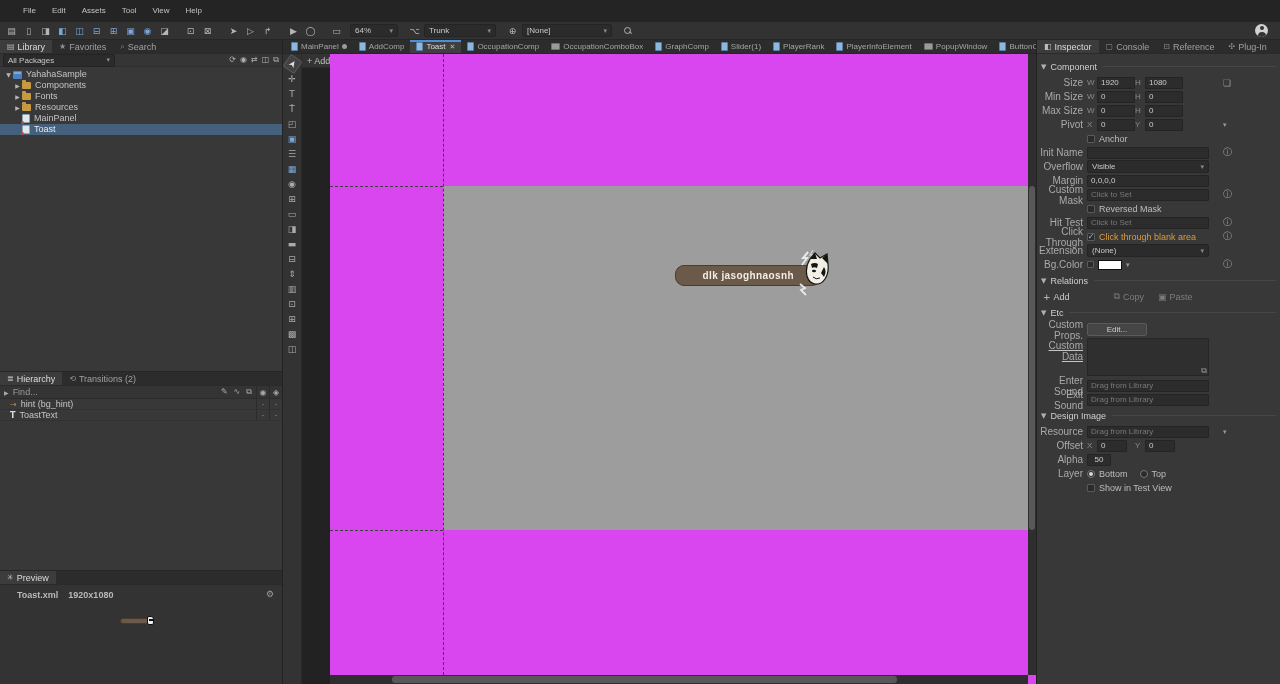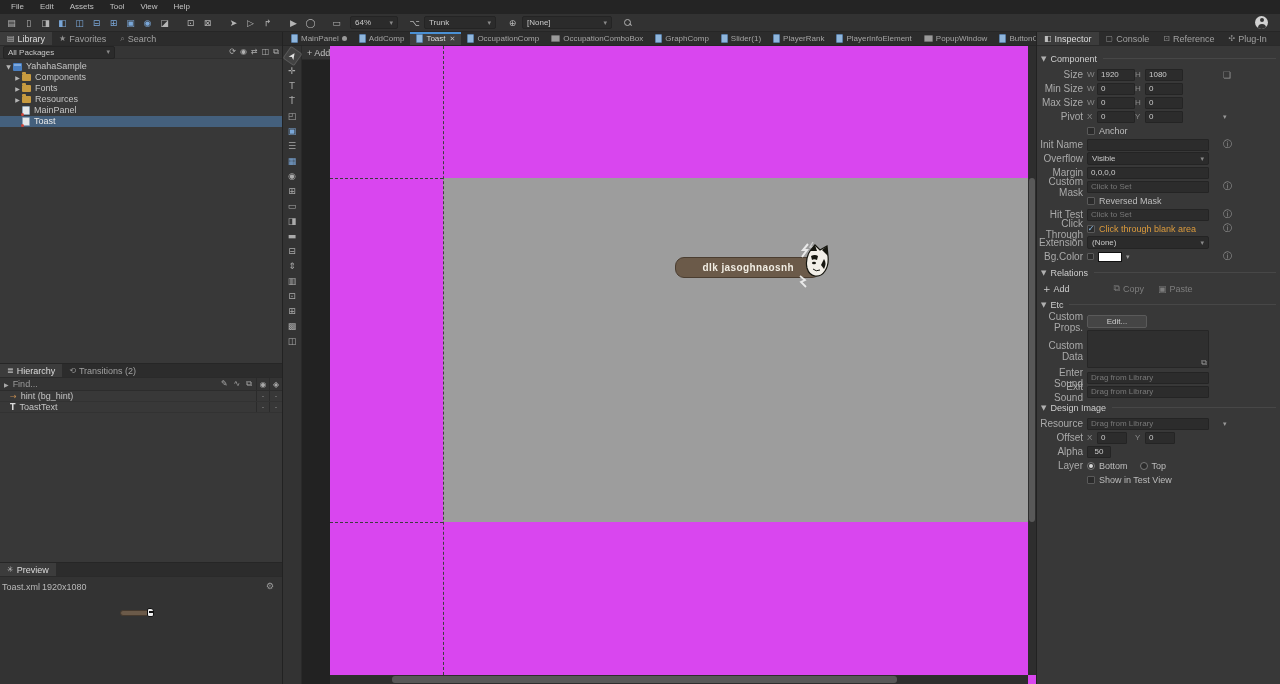--- a/index.html
+++ b/index.html
@@ -3,21 +3,21 @@
 <meta charset="utf-8">
 <style>
   * { margin:0; padding:0; box-sizing:border-box; }
   html,body { width:1280px; height:684px; overflow:hidden; background:#222;
     font-family:"Liberation Sans", sans-serif; font-size:9px; color:#c6c6c6;
     -webkit-font-smoothing:antialiased; }
   .g { font-family:"DejaVu Sans", sans-serif; }
   .app { width:1280px; height:684px; display:flex; flex-direction:column; }
 
   
-  .menubar { height:14px; background:#242424; display:flex; align-items:center; padding-left:3px; flex:0 0 auto; }
+  .menubar { height:22px; background:#242424; display:flex; align-items:center; padding-left:15px; flex:0 0 auto; }
   .menu-item { font-size:8px; color:#c2c2c2; padding:0 8px; line-height:10px; }
 
   
   .toolbar { height:18px; background:#323232; border-bottom:1px solid #262626; display:flex; align-items:center; padding:0 4px; flex:0 0 auto; }
   .tbtn { width:15px; height:14px; display:inline-flex; align-items:center; justify-content:center;
           color:#b5b5b5; font-size:9px; margin-right:2px; border-radius:2px; }
   .tbtn.blue { color:#7aa7d8; }
   .tbtn.grp { margin-left:9px; }
   .dd { display:inline-flex; align-items:center; background:#2b2b2b; border:1px solid #242424;
         height:13px; padding:0 4px; color:#c9c9c9; font-size:8px; border-radius:2px;justify-content:space-between; }
@@ -73,21 +73,21 @@
   .hrow { height:11px; line-height:11px; display:flex; align-items:center; padding-left:10px; color:#c4c4c4; border-bottom:1px solid #323232; }
   .hrow .sp { flex:1; }
   .hrow .hic { margin-right:4px; font-size:8px; }
   .hic.arrow { color:#c08a50; }
   .hic.text { color:#d8d8d8; font-weight:bold; }
   .hier-rest { flex:1; }
 
   
   .preview { flex:1; display:flex; flex-direction:column; border-top:1px solid #262626; }
   .prev-body { flex:1; background:#333333; position:relative; }
-  .prev-info { position:absolute; left:2px; top:5px; color:#b9b9b9; display:flex; gap:2px; }
+  .prev-info { position:absolute; left:17px; top:5px; color:#b9b9b9; display:flex; gap:10px;font-weight:bold; }
   .prev-gear { position:absolute; right:8px; top:4px; color:#9a9a9a; font-size:9px; }
   .mini-toast { position:absolute; left:120px; top:31px; display:flex; align-items:center; }
   .mini-pill { width:30px; height:6px; background:#6b5a49; border:1px solid #463a2e; border-radius:3px; }
   .mini-face { width:7px; height:9px; background:#eeeeе8; background:#eee; border:1px solid #111; margin-left:-3px; border-radius:2px 3px 2px 2px; position:relative; }
   .mini-face::before { content:""; position:absolute; left:1px; top:2px; width:4px; height:2px; background:#111; }
 
   
   .doc-tabs { height:14px; background:#2c2c2c; border-bottom:1px solid #262626; display:flex; flex:0 0 auto; overflow:hidden; padding-left:2px; }
   .dtab { display:flex; align-items:center; gap:3px; padding:0 6px; font-size:8px; color:#a5a5a5; white-space:nowrap; }
   .dtab.active { background:#3f3f3f; color:#ddd; box-shadow:inset 0 2px 0 #4a90d4; }
@@ -145,21 +145,21 @@
   .orange { color:#dc9b3c; }
   .indent { margin-left:50px; }
   .dd.w110 { width:122px; }
   .link { color:#cccccc; display:inline-flex; align-items:center; gap:3px; }
   .link.dim { color:#7d7d7d; }
   .btn { background:#454545; border:1px solid #5a5a5a; color:#d0d0d0; height:13px; width:60px;
          display:inline-flex; align-items:center; justify-content:center; border-radius:2px; font-size:8px; }
   .cdwrap { position:relative; }
   .cdarea { width:122px; height:38px; background:#2f2f2f; border:1px solid #262626; resize:none; }
   .cdexp { position:absolute; right:2px; bottom:2px; color:#9a9a9a; font-size:8px; }
-  .irow.tall { height:auto; align-items:center; }
+  .irow.tall { height:auto; align-items:flex-start;text-decoration:underline; }
   .irow.tall .ilabel { margin-top:2px; }
 </style>
 </head>
 <body>
 
 <div class="app">
 
   <div class="menubar" id="menubar">
       <span class="menu-item">File</span>
       <span class="menu-item">Edit</span>

